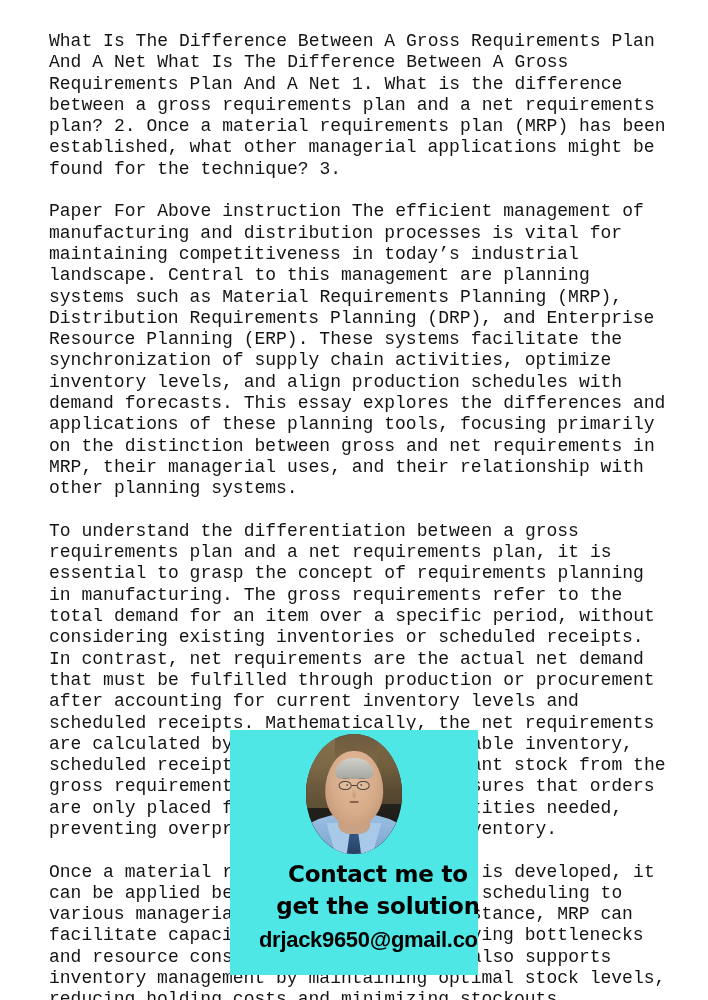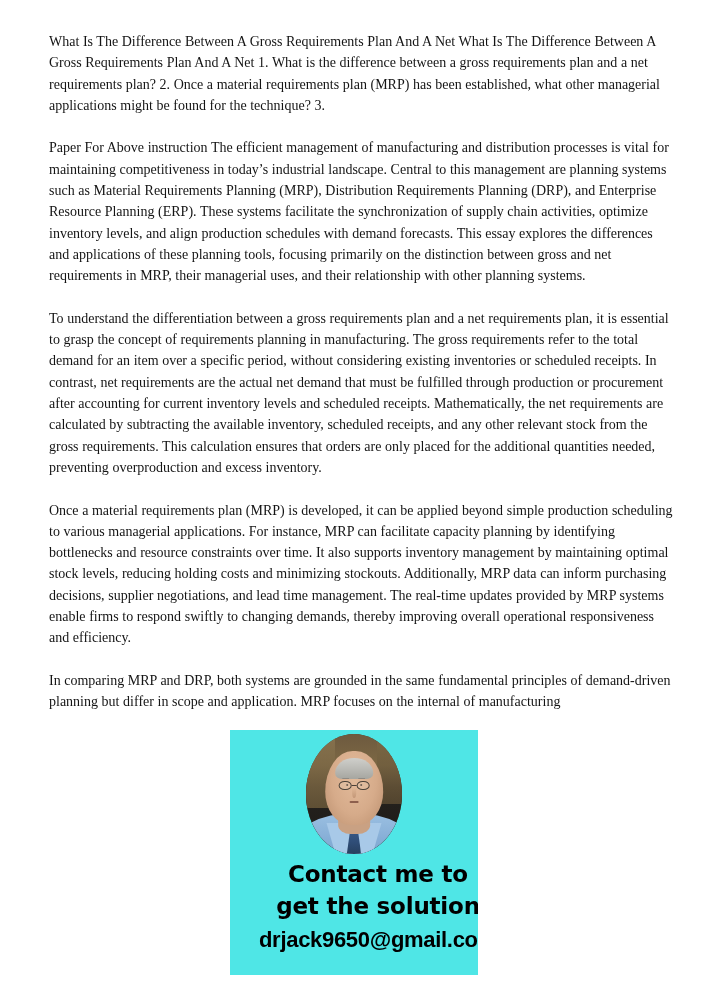--- a/index.html
+++ b/index.html
@@ -28,22 +28,22 @@
   }
 
   #doc-body {
     position: absolute;
     left: 49px;
     top: 31px;
     width: 625px;
   }
 
   .para {
-    font-family: Liberation Serif, serif;
-    font-size: 14px;
+    font-family: Liberation Mono, monospace;
+    font-size: 18px;
     line-height: 21.3px;
     color: #141414;
     margin: 0 0 21.3px 0;
     text-align: left;
     word-spacing: 0.1px;
   }
   .para:last-child { margin-bottom: 0; }
 
   
   #contact-overlay {

